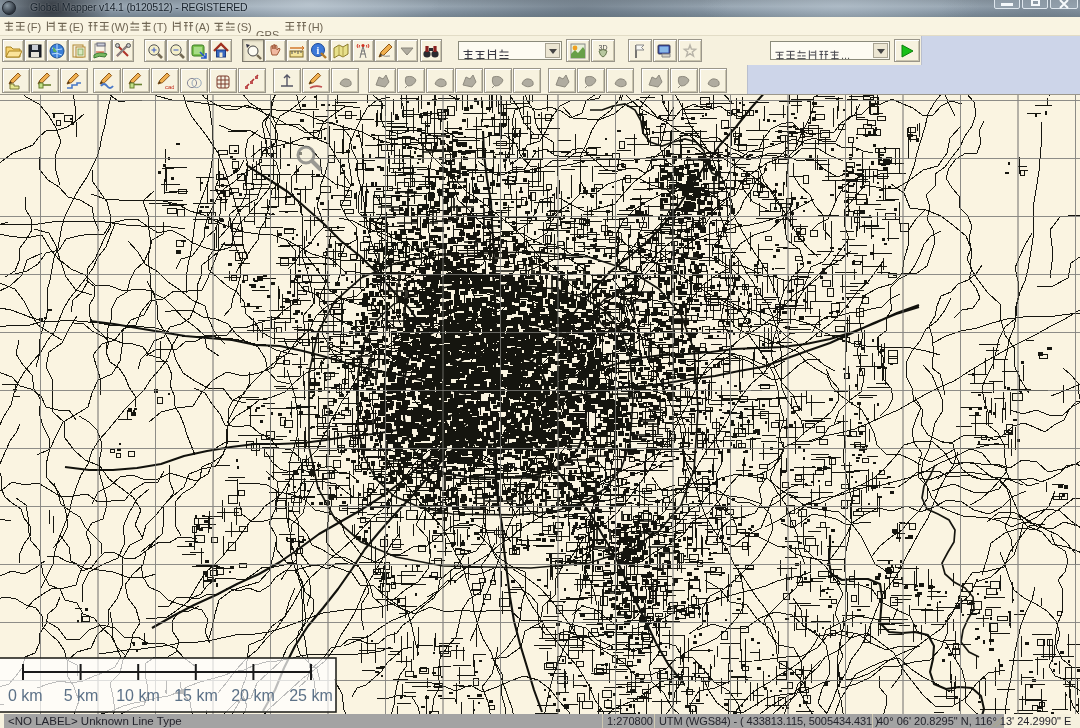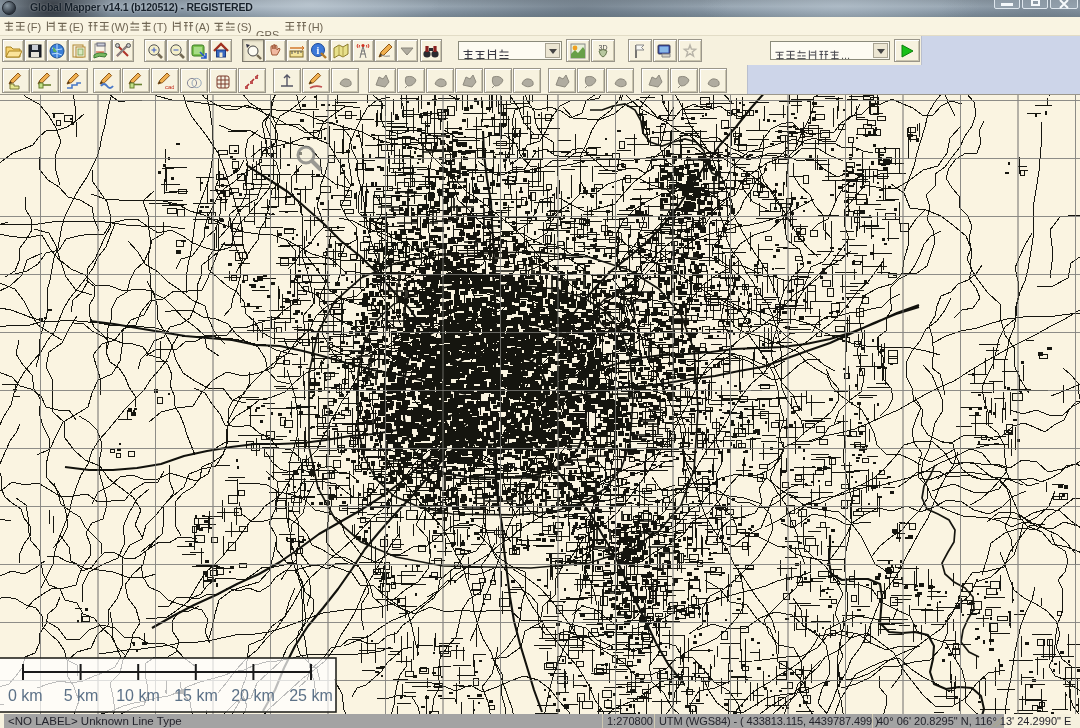--- a/index.html
+++ b/index.html
@@ -1,21 +1,21 @@
 <!DOCTYPE html>
 <html><head><meta charset="utf-8"><style>*{margin:0;padding:0;box-sizing:border-box}body{width:1080px;height:728px;overflow:hidden;font-family:"Liberation Sans",sans-serif;background:#f6f1de;position:relative}</style></head><body>
 <div style="position:absolute;left:0;top:0;width:1080px;height:17px;
 background:linear-gradient(180deg,#87949f 0%,#98a6b2 38%,#8392a0 70%,#75848f 100%);overflow:hidden">
 <div style="position:absolute;left:-8px;top:-22px;width:120px;height:60px;background:radial-gradient(closest-side,rgba(30,34,40,.85),rgba(30,34,40,0))"></div>
 <div style="position:absolute;left:180px;top:-28px;width:260px;height:64px;background:radial-gradient(closest-side,rgba(220,230,238,.5),rgba(220,230,238,0))"></div>
 <div style="position:absolute;left:430px;top:-20px;width:300px;height:56px;background:radial-gradient(closest-side,rgba(60,72,84,.35),rgba(60,72,84,0))"></div>
 <div style="position:absolute;left:700px;top:-24px;width:280px;height:60px;background:radial-gradient(closest-side,rgba(200,212,222,.45),rgba(200,212,222,0))"></div>
 <div style="position:absolute;left:940px;top:-20px;width:200px;height:56px;background:radial-gradient(closest-side,rgba(96,108,120,.4),rgba(96,108,120,0))"></div>
 <div style="position:absolute;left:2px;top:1px;width:14px;height:14px;border-radius:50%;background:radial-gradient(circle at 35% 30%,#8a98a2,#2e3640 70%);border:1px solid #1e242c"></div>
-<div style="position:absolute;left:30px;top:1px;font-size:10.5px;font-weight:bold;color:#16202a;letter-spacing:-0.2px;text-shadow:0 0 2px rgba(255,255,255,.45)">Global Mapper v14.1 (b120512) - REGISTERED</div>
+<div style="position:absolute;left:30px;top:1px;font-size:10.5px;font-weight:normal;color:#16202a;letter-spacing:-0.2px;text-shadow:0 0 2px rgba(255,255,255,.45)">Global Mapper v14.1 (b120512) - REGISTERED</div>
 <div style="position:absolute;left:994px;top:-5px;width:26px;height:14px;border:1px solid #dfe7ee;border-radius:2px;background:rgba(170,184,196,.35)">
       <div style="position:absolute;left:6px;bottom:2px;width:12px;height:3px;background:#f4f8fb"></div>
     </div>
 <div style="position:absolute;left:1022px;top:-5px;width:26px;height:14px;border:1px solid #dfe7ee;border-radius:2px;background:rgba(170,184,196,.35)">
       <div style="position:absolute;left:8px;top:3px;width:9px;height:7px;border:2px solid #f4f8fb"></div>
     </div>
 <div style="position:absolute;left:1050px;top:-5px;width:28px;height:14px;border:1px solid #dfe7ee;border-radius:2px;background:rgba(170,184,196,.35)"><svg width="26" height="12" viewBox="0 0 26 12">
         <path d="M9,2 L17,10 M17,2 L9,10" stroke="#f6fafc" stroke-width="2"></path>
       </svg></div>
 </div>
@@ -481,17 +481,17 @@
         <text x="81" y="606" font-family="Liberation Sans,sans-serif" font-size="16" fill="#5c7187" text-anchor="middle">5 km</text>
         <text x="138" y="606" font-family="Liberation Sans,sans-serif" font-size="16" fill="#5c7187" text-anchor="middle">10 km</text>
         <text x="196" y="606" font-family="Liberation Sans,sans-serif" font-size="16" fill="#5c7187" text-anchor="middle">15 km</text>
         <text x="253" y="606" font-family="Liberation Sans,sans-serif" font-size="16" fill="#5c7187" text-anchor="middle">20 km</text>
         <text x="311" y="606" font-family="Liberation Sans,sans-serif" font-size="16" fill="#5c7187" text-anchor="middle">25 km</text>
       </g>
     </svg></div>
 <div style="position:absolute;left:4px;top:714px;width:1000px;height:14px;background:#a3a3a3;font-size:11px;color:#23232b;white-space:nowrap;line-height:14px">
 <div style="position:absolute;left:4px;top:0px;font-size:11.5px">&lt;NO LABEL&gt; Unknown Line Type</div>
 <div style="position:absolute;left:598px;top:0px;border-left:1px solid #cfc9b2;padding-left:4px">1:270800</div>
-<div style="position:absolute;left:650px;top:0px;border-left:1px solid #cfc9b2;padding-left:4px;letter-spacing:-0.1px">UTM (WGS84) - ( 433813.115, 4439787.499 )</div>
+<div style="position:absolute;left:650px;top:0px;border-left:1px solid #cfc9b2;padding-left:4px;letter-spacing:-0.1px">UTM (WGS84) - ( 433813.115, 5005434.431 )</div>
 <div style="position:absolute;left:868px;top:0px;border-left:1px solid #cfc9b2;padding-left:4px">40° 06' 20.8295" N, 116° 13' 24.2990" E</div>
 <div style="position:absolute;right:1px;top:2px"><svg width="12" height="11" viewBox="0 0 12 11">
         <path d="M11,1 L1,11 M11,5 L5,11 M11,9 L9,11" stroke="#a8a491" stroke-width="1.4"></path>
       </svg></div>
 </div>
 </body></html>

